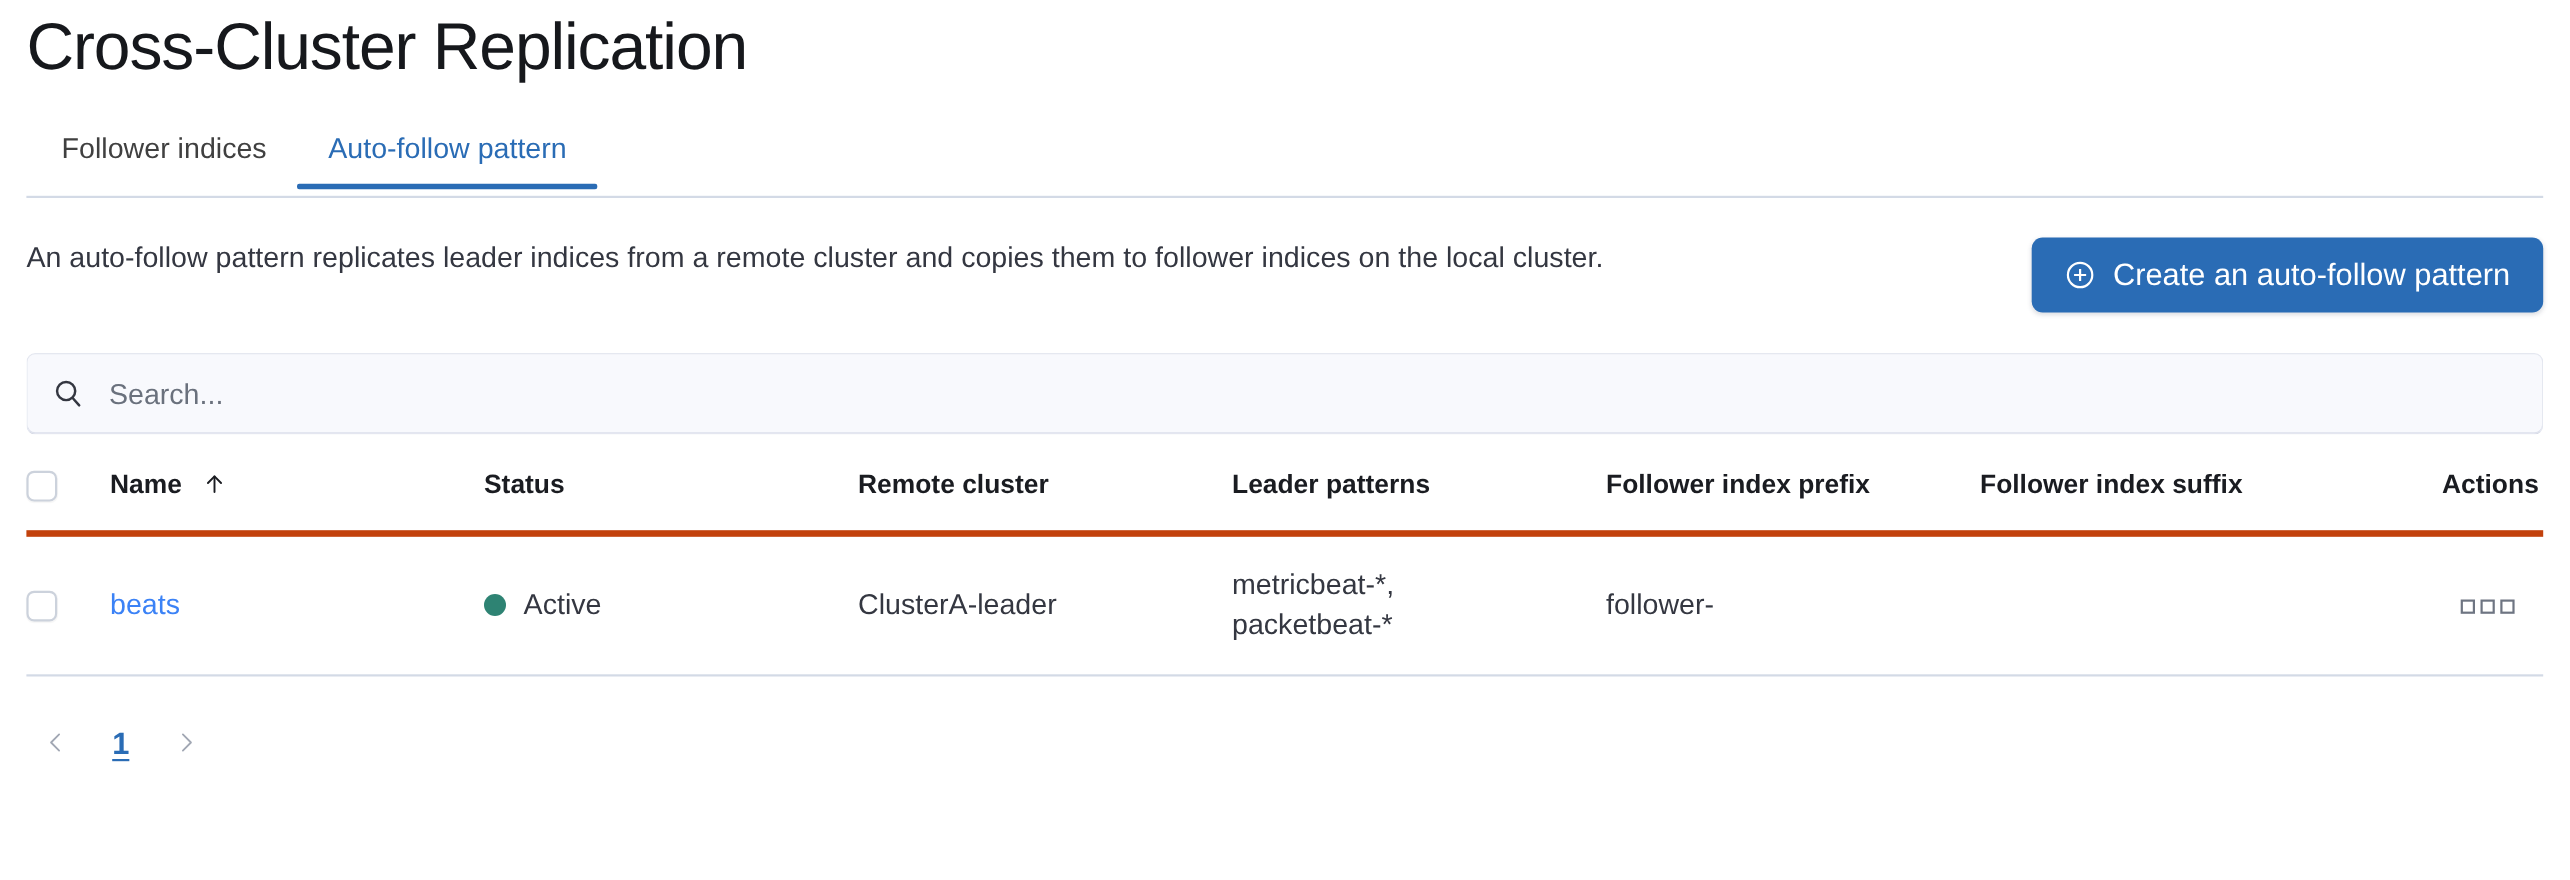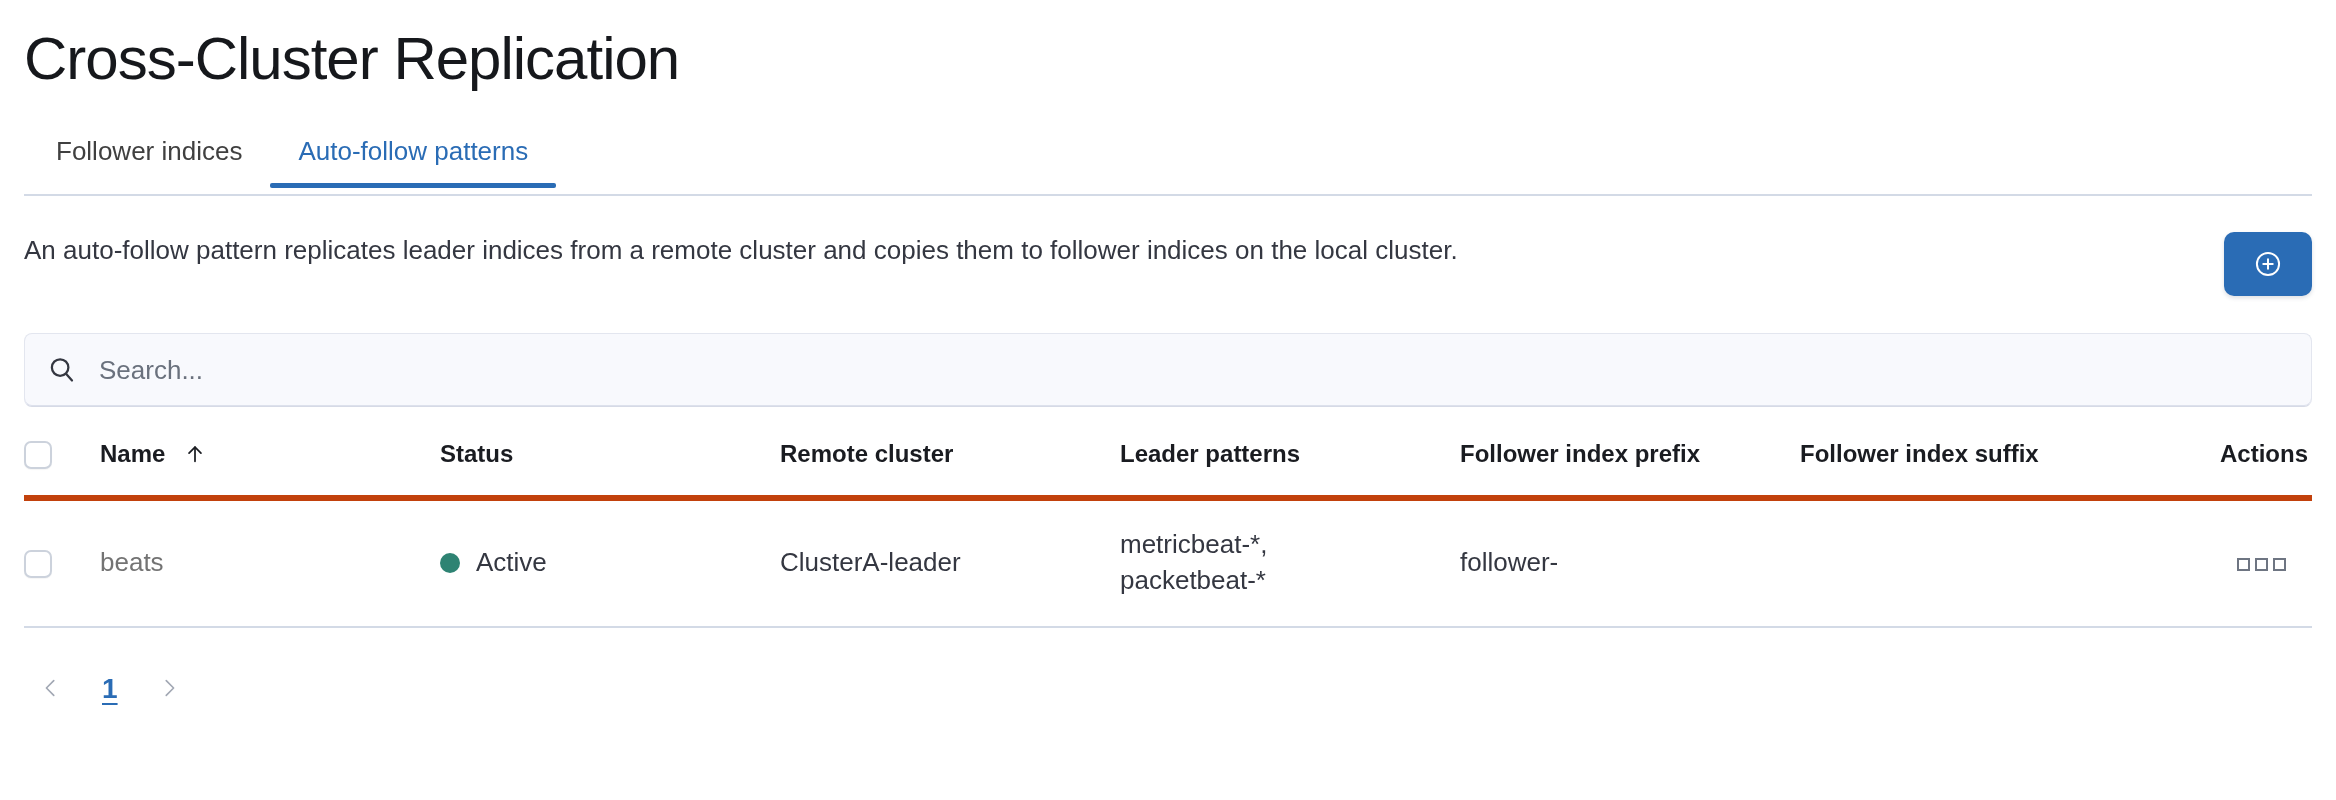--- a/index.html
+++ b/index.html
@@ -14,21 +14,21 @@
     overflow: hidden;
     font-family: "Liberation Sans", sans-serif;
     color: #1a1c21;
     -webkit-font-smoothing: antialiased;
   }
   .page {
     position: relative;
     width: 2336px;
     height: 684px;
     box-sizing: border-box;
-    padding: 16px 24px;
+    padding: 0 24px;
   }
 
   
   .page-title {
     font-size: 60px;
     line-height: 1.1;
     font-weight: 400;
     letter-spacing: -1px;
     color: #16181c;
     margin: 0;
@@ -200,21 +200,21 @@
   .sort-arrow {
     display: inline-block;
     width: 22px;
     height: 22px;
     margin-left: 12px;
     vertical-align: -3px;
     color: #1a1c21;
   }
 
   .name-link {
-    color: #737373;
+    color: #3b82f6;
     text-decoration: none;
     font-size: 26px;
     cursor: pointer;
   }
 
   .status-cell {
     display: flex;
     align-items: center;
     gap: 16px;
   }
@@ -304,34 +304,35 @@
 
 <div class="page">
 
   <h1 class="page-title">Cross-Cluster Replication</h1>
 
   <div class="tabs">
     <button class="tab">
       <span>Follower indices</span>
     </button>
     <button class="tab is-selected">
-      <span>Auto-follow patterns</span>
+      <span>Auto-follow pattern</span>
     </button>
   </div>
 
   <div class="intro">
     <div class="intro-text">An auto-follow pattern replicates leader indices from a remote cluster and copies them to follower indices on the local cluster.</div>
     <button class="create-btn">
       <span class="plus-icon">
         <svg viewBox="0 0 24 24" width="28" height="28" fill="none" stroke="currentColor" stroke-width="1.7">
           <circle cx="12" cy="12" r="9.5"></circle>
           <line x1="12" y1="7.3" x2="12" y2="16.7"></line>
           <line x1="7.3" y1="12" x2="16.7" y2="12"></line>
         </svg>
       </span>
+      <span>Create an auto-follow pattern</span>
     </button>
   </div>
 
   <div class="search-bar">
     <span class="search-icon">
       <svg viewBox="0 0 24 24" width="30" height="30" fill="none" stroke="currentColor" stroke-width="1.8" stroke-linecap="round">
         <circle cx="10.5" cy="10" r="6.6"></circle>
         <line x1="15.4" y1="15.2" x2="20" y2="20.4"></line>
       </svg>
     </span>

